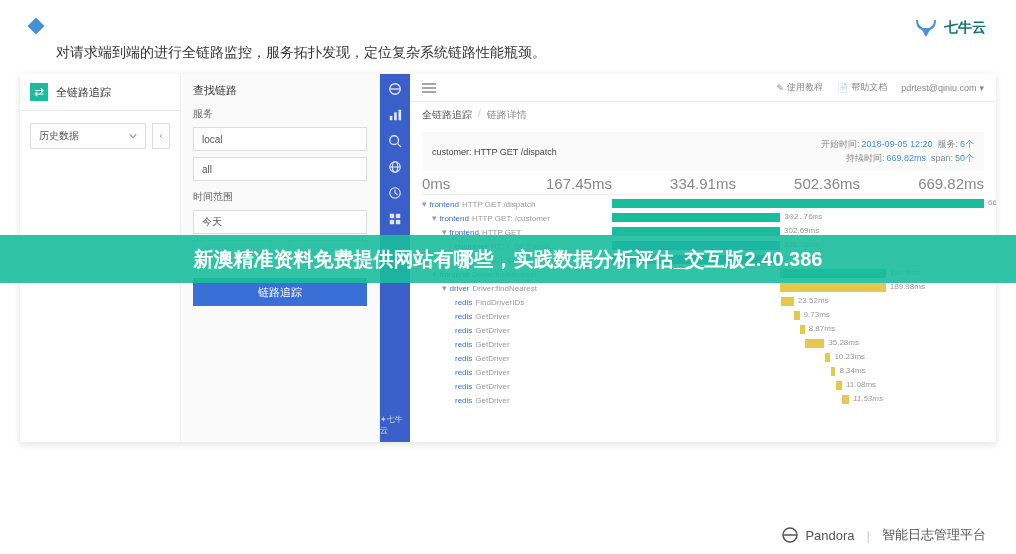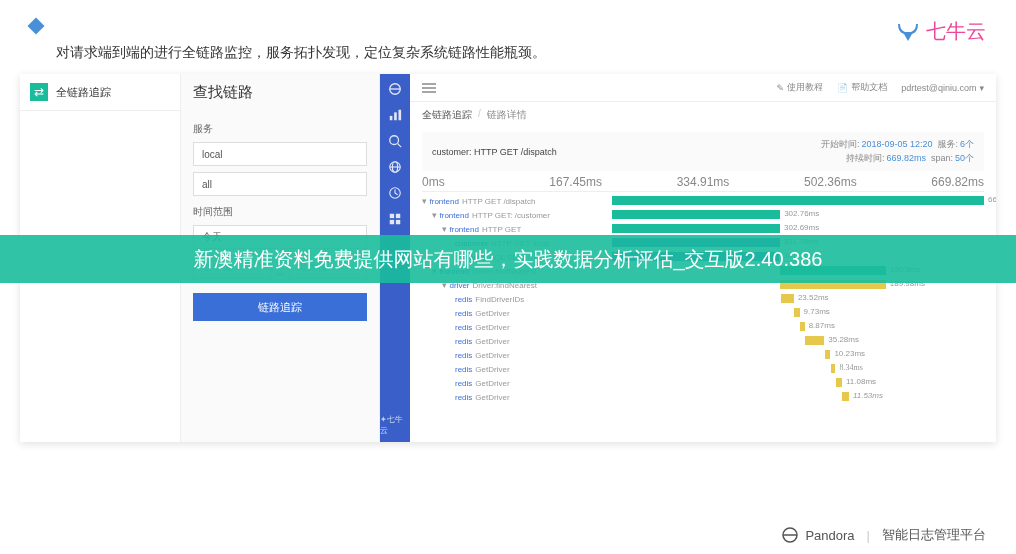--- a/index.html
+++ b/index.html
@@ -1,64 +1,64 @@
 <!DOCTYPE html>
 <html><head>
 <meta charset="utf-8">
 <style>
 *{margin:0;padding:0;box-sizing:border-box;font-family:-apple-system,"PingFang SC","Microsoft YaHei",sans-serif}
 body{width:1016px;height:554px;background:#fff;position:relative;overflow:hidden}
 .header{display:flex;align-items:center;padding:20px 30px 8px}
 .diamond{width:12px;height:12px;background:#4a90d9;transform:rotate(45deg);margin-right:14px}
 .header-title{font-size:20px;color:#333;font-weight:400}
-.logo{position:absolute;top:18px;right:30px;display:flex;align-items:center;color:#ec4899;font-size:20px;font-weight:400}
+.logo{position:absolute;top:18px;right:30px;display:flex;align-items:center;color:#0f766e;font-size:14px;font-weight:700}
 .logo-icon{width:28px;height:20px;margin-right:4px}
 .subtitle{padding:4px 30px 12px 56px;font-size:14px;color:#333}
 .app{display:flex;margin:0 20px;height:368px;box-shadow:0 2px 8px rgba(0,0,0,0.12);background:#fff;font-size:11px;position:relative}
 .left-col{width:160px;background:#fff;display:flex;flex-direction:column}
 .left-head{display:flex;align-items:center;padding:9px 10px;border-bottom:1px solid #eee}
 .teal-sq{width:18px;height:18px;background:#1abc9c;margin-right:8px;display:flex;align-items:center;justify-content:center;color:#fff;font-size:12px}
 .left-head-title{font-size:11px;color:#333;font-weight:500}
 .history-row{display:flex;align-items:center;padding:12px 10px;gap:6px}
 .select-box{flex:1;height:26px;border:1px solid #ddd;display:flex;align-items:center;padding:0 8px;font-size:10px;color:#555;background:#fff}
 .chev{width:8px;height:8px;margin-left:auto}
 .mid-col{width:200px;background:#fafafa;padding:9px 12px;border-left:1px solid #eee;border-right:1px solid #eee;display:flex;flex-direction:column;gap:6px}
-.panel-title{font-size:15px;color:#333;margin-bottom:11px}
+.panel-title{font-size:11px;color:#333;margin-bottom:0}
 .lbl{font-size:10px;color:#666;margin-top:3px}
 .inp{height:24px;border:1px solid #ddd;background:#fff;padding:0 8px;font-size:10px;color:#555;display:flex;align-items:center}
 .dur-row{display:flex;align-items:flex-end;gap:6px}
 .dur-row .inp{flex:1}
 .dash{color:#999;font-size:10px}
 .btn-primary{width:100%;height:28px;background:#3a6fd8;color:#fff;border:none;font-size:11px;margin-top:8px;cursor:pointer}
 .nav-rail{width:30px;background:#3a5fc8;display:flex;flex-direction:column;align-items:center;padding-top:8px;gap:12px}
 .rail-icon{width:14px;height:14px;opacity:.85}
 .rail-footer{margin-top:auto;margin-bottom:6px;color:#fff;font-size:8px;opacity:.7}
 .main-col{flex:1;display:flex;flex-direction:column;background:#fff;position:relative}
 .topbar{display:flex;align-items:center;padding:7px 12px;border-bottom:1px solid #eee;font-size:9px}
 .hamb{width:14px;height:10px;margin-right:auto}
 .toplink{color:#888;margin-left:14px;display:flex;align-items:center;gap:3px}
 .crumbs{padding:6px 12px;font-size:10px;color:#555;display:flex;gap:6px}
 .crumb-active{color:#888}
 .trace-head{margin:4px 12px 0;padding:6px 10px;background:#fafafa;display:flex;align-items:center;font-size:9px}
 .trace-head-left{color:#444}
 .trace-head-right{margin-left:auto;text-align:right;color:#888;line-height:1.5}
 .trace-head-right .v{color:#4a90d9;margin-left:2px}
-.ruler{display:flex;margin:4px 12px 0;font-size:12px;color:#888;border-bottom:1px solid #eee;padding-bottom:2px}
+.ruler{display:flex;margin:4px 12px 0;font-size:15px;color:#888;border-bottom:1px solid #eee;padding-bottom:2px}
 .ruler span{flex:1}
 .ruler span:last-child{flex:0;text-align:right}
 .gantt{margin:2px 0 0;flex:1;overflow:hidden;position:relative}
 .grow{display:flex;align-items:center;height:14px;font-size:8px;padding:0 12px}
 .gname{width:190px;display:flex;align-items:center;gap:3px;color:#666;overflow:hidden;white-space:nowrap}
 .tw{display:inline-block;color:#999;font-size:9px}
 .svc{color:#3a6fd8;font-weight:500}
 .op{color:#999}
 .gtrack{flex:1;position:relative;height:100%}
 .gbar{position:absolute;top:2px;height:9px}
 .gdur{font-size:8px;color:#999;margin-left:4px;white-space:nowrap}
-.overlay{position:absolute;top:235px;left:0;right:0;height:48px;background:rgba(26,188,156,0.9);color:#fff;display:flex;align-items:center;justify-content:center;font-size:20px;font-weight:400;z-index:10}
+.overlay{position:absolute;top:235px;left:0;right:0;height:48px;background:rgba(26,188,156,0.9);color:#fff;display:flex;align-items:center;justify-content:center;font-size:20px;font-weight:700;z-index:10}
 .footer{position:absolute;bottom:10px;right:30px;display:flex;align-items:center;font-size:13px;color:#555}
 .foot-icon{width:18px;height:18px;margin-right:6px}
 .foot-div{margin:0 12px;color:#ccc}
 </style>
 </head>
 <body>
 
 <div class="header">
   <div class="diamond"></div>
 </div>
@@ -68,20 +68,31 @@
     </svg>
   <span>七牛云</span>
 </div>
 <div class="subtitle">对请求端到端的进行全链路监控，服务拓扑发现，定位复杂系统链路性能瓶颈。</div>
 
 <div class="app">
   <div class="left-col">
     <div class="left-head">
       <div class="teal-sq">⇄</div>
       <div class="left-head-title">全链路追踪</div>
+    </div>
+    <div class="history-row">
+      <div class="select-box">
+        <span>历史数据</span>
+        <svg class="chev" viewBox="0 0 10 10">
+            <path d="M1 3 L5 7 L9 3" stroke="#999" fill="none" stroke-width="1.5"></path>
+          </svg>
+      </div>
+      <div style="width:18px;height:26px;border:1px solid #ddd;display:flex;align-items:center;justify-content:center">
+        <span style="font-size:9px;color:#888">‹</span>
+      </div>
     </div>
   </div>
 
   <div class="mid-col">
     <div class="panel-title">查找链路</div>
     <div class="lbl">服务</div>
     <div class="inp">
         <span>local</span>
       </div>
     <div class="inp">
@@ -187,21 +198,21 @@
           </div>
         </div>
         <div class="grow">
           <div class="gname" style="padding-left: 10px;">
             <span class="tw">▾</span>
             <span class="svc">frontend</span>
             <span class="op"> HTTP GET: /customer</span>
           </div>
           <div class="gtrack">
             <div class="gbar" style="background: rgb(26, 188, 156); left: 0%; width: 45.2002%;"></div>
-            <span class="gdur" style="position: absolute; left: 45.2002%; top: 1px;">302.76ms</span>
+            <span class="gdur" style="position: absolute; left: 45.2002%; top: 1px; font-family: Liberation Mono, monospace;">302.76ms</span>
           </div>
         </div>
         <div class="grow">
           <div class="gname" style="padding-left: 20px;">
             <span class="tw">▾</span>
             <span class="svc">frontend</span>
             <span class="op"> HTTP GET</span>
           </div>
           <div class="gtrack">
             <div class="gbar" style="background: rgb(26, 188, 156); left: 0%; width: 45.1898%;"></div>
@@ -308,21 +319,21 @@
           </div>
         </div>
         <div class="grow">
           <div class="gname" style="padding-left: 30px;">
             <span class="tw"></span>
             <span class="svc">redis</span>
             <span class="op"> GetDriver</span>
           </div>
           <div class="gtrack">
             <div class="gbar" style="background: rgb(230, 200, 76); left: 58.8218%; width: 1.24511%;"></div>
-            <span class="gdur" style="position: absolute; left: 60.0669%; top: 1px; font-family: Liberation Serif, serif;">8.34ms</span>
+            <span class="gdur" style="position: absolute; left: 60.0669%; top: 1px;">8.34ms</span>
           </div>
         </div>
         <div class="grow">
           <div class="gname" style="padding-left: 30px;">
             <span class="tw"></span>
             <span class="svc">redis</span>
             <span class="op"> GetDriver</span>
           </div>
           <div class="gtrack">
             <div class="gbar" style="background: rgb(230, 200, 76); left: 60.1654%; width: 1.65418%;"></div>

